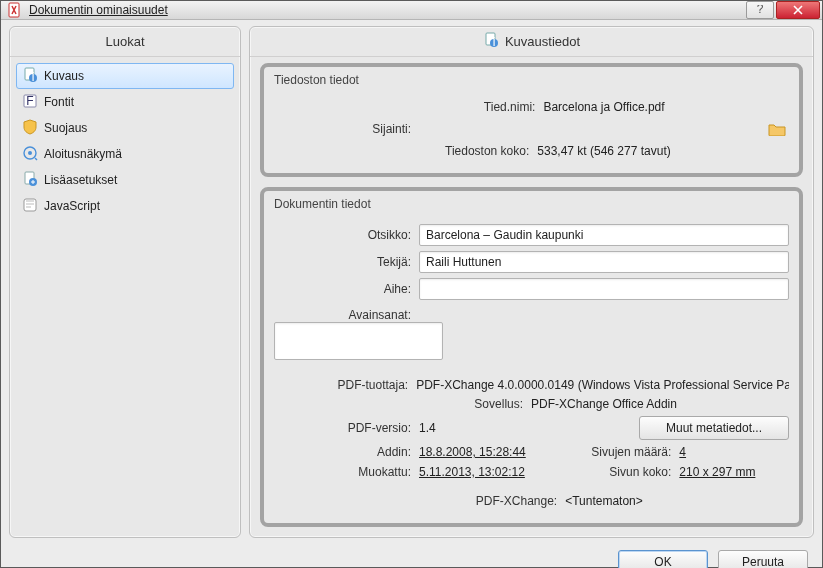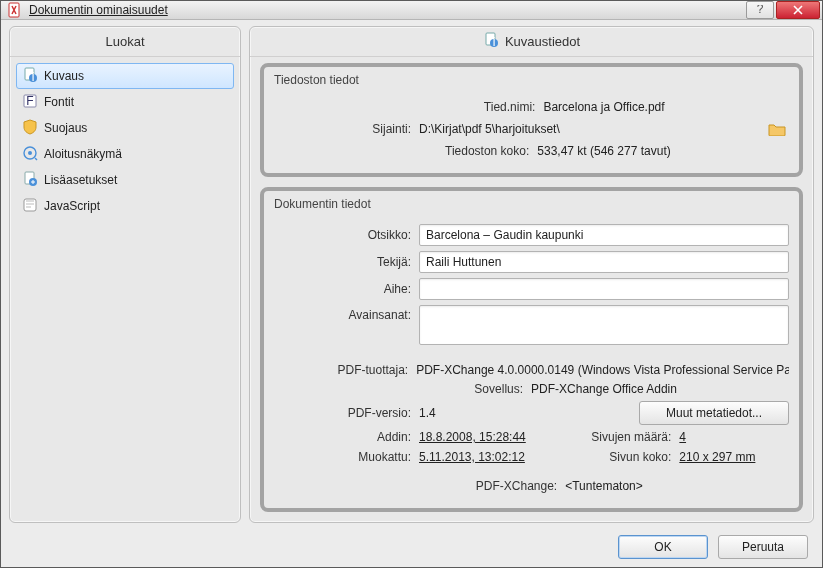--- a/index.html
+++ b/index.html
@@ -26,21 +26,21 @@
 .cat-item.selected { background: linear-gradient(#e9f3ff,#cfe6ff); border: 1px solid #7fb7f2; height: 26px; padding: 0 5px; }
 .cat-item svg { width: 16px; height: 16px; }
 
 .right-body { flex: 1; padding: 6px 10px 10px 10px; overflow: hidden; display: flex; flex-direction: column; gap: 10px; }
 
 .group { border: 4px solid #a3a3a3; border-radius: 8px; background: #e8e8e8; }
 .group-title { padding: 6px 10px 2px 10px; color: #444; }
 .group-body { padding: 6px 10px 10px 10px; }
 
 .row { display: flex; align-items: center; margin: 5px 0; justify-content: center; }
-.row.top { align-items: flex-start; }
+.row.top { align-items: flex-start; flex-direction: column; }
 .row .lbl { width: 145px; text-align: right; padding-right: 8px; color: #333; }
 .row .val { color: #222; }
 .row .spacer { flex:1; }
 .row input[type=text] { flex: 1; height: 22px; border: 1px solid #b3b3b3; border-radius: 2px; padding: 0 6px; background: #fff; color: #222; box-shadow: inset 0 1px 2px rgba(0,0,0,.08); }
 .row textarea { flex: 1; height: 40px; border: 1px solid #b3b3b3; border-radius: 2px; padding: 4px 6px; background: #fff; resize: none; box-shadow: inset 0 1px 2px rgba(0,0,0,.08); }
 
 .folder-btn { width: 24px; height: 20px; display:flex; align-items:center; justify-content:center; margin-left:8px; cursor:pointer; border-radius:3px; }
 .meta-grid { display: grid; grid-template-columns: 145px auto 120px auto; row-gap: 6px; align-items: center; }
 .meta-grid .lbl { text-align: right; padding-right: 8px; color:#333; }
 .meta-grid .val { color:#222;text-decoration:underline; }
@@ -166,21 +166,20 @@
 
           <div class="group">
             <div class="group-title">Tiedoston tiedot</div>
             <div class="group-body">
               <div class="row">
                 <div class="lbl">Tied.nimi:</div>
                 <div class="val">Barcelona ja Office.pdf</div>
               </div>
               <div class="row">
                 <div class="lbl">Sijainti:</div>
-                <div class="val">D:\Kirjat\pdf 5\harjoitukset\</div>
                 <div class="spacer"></div>
                 <div class="folder-btn">
                   <svg width="18" height="14" viewBox="0 0 18 14">
                       <path d="M1 3 h5 l2 2 h9 v8 a1 1 0 0 1 -1 1 H2 a1 1 0 0 1 -1 -1 Z" fill="#f5c767" stroke="#c99522"></path>
                     </svg>
                 </div>
               </div>
               <div class="row">
                 <div class="lbl">Tiedoston koko:</div>
                 <div class="val">533,47 kt (546 277 tavut)</div>

